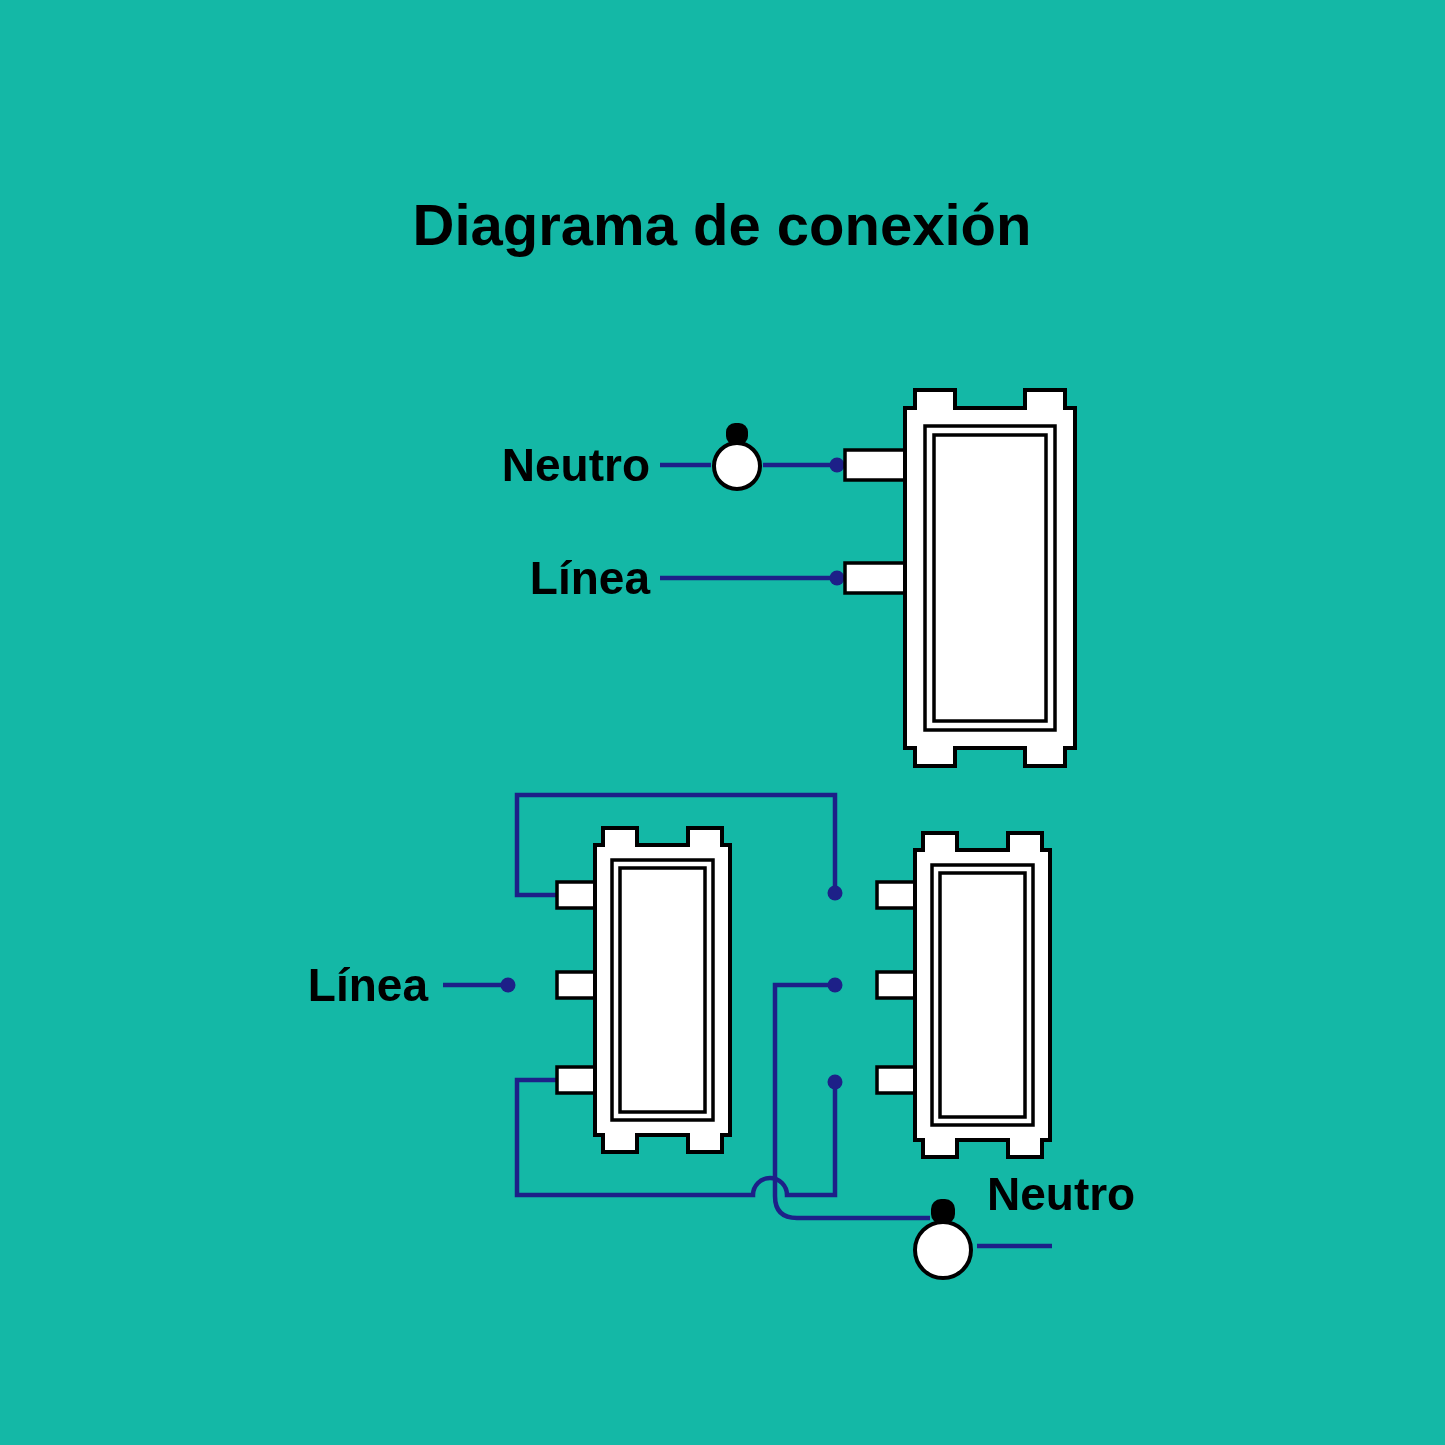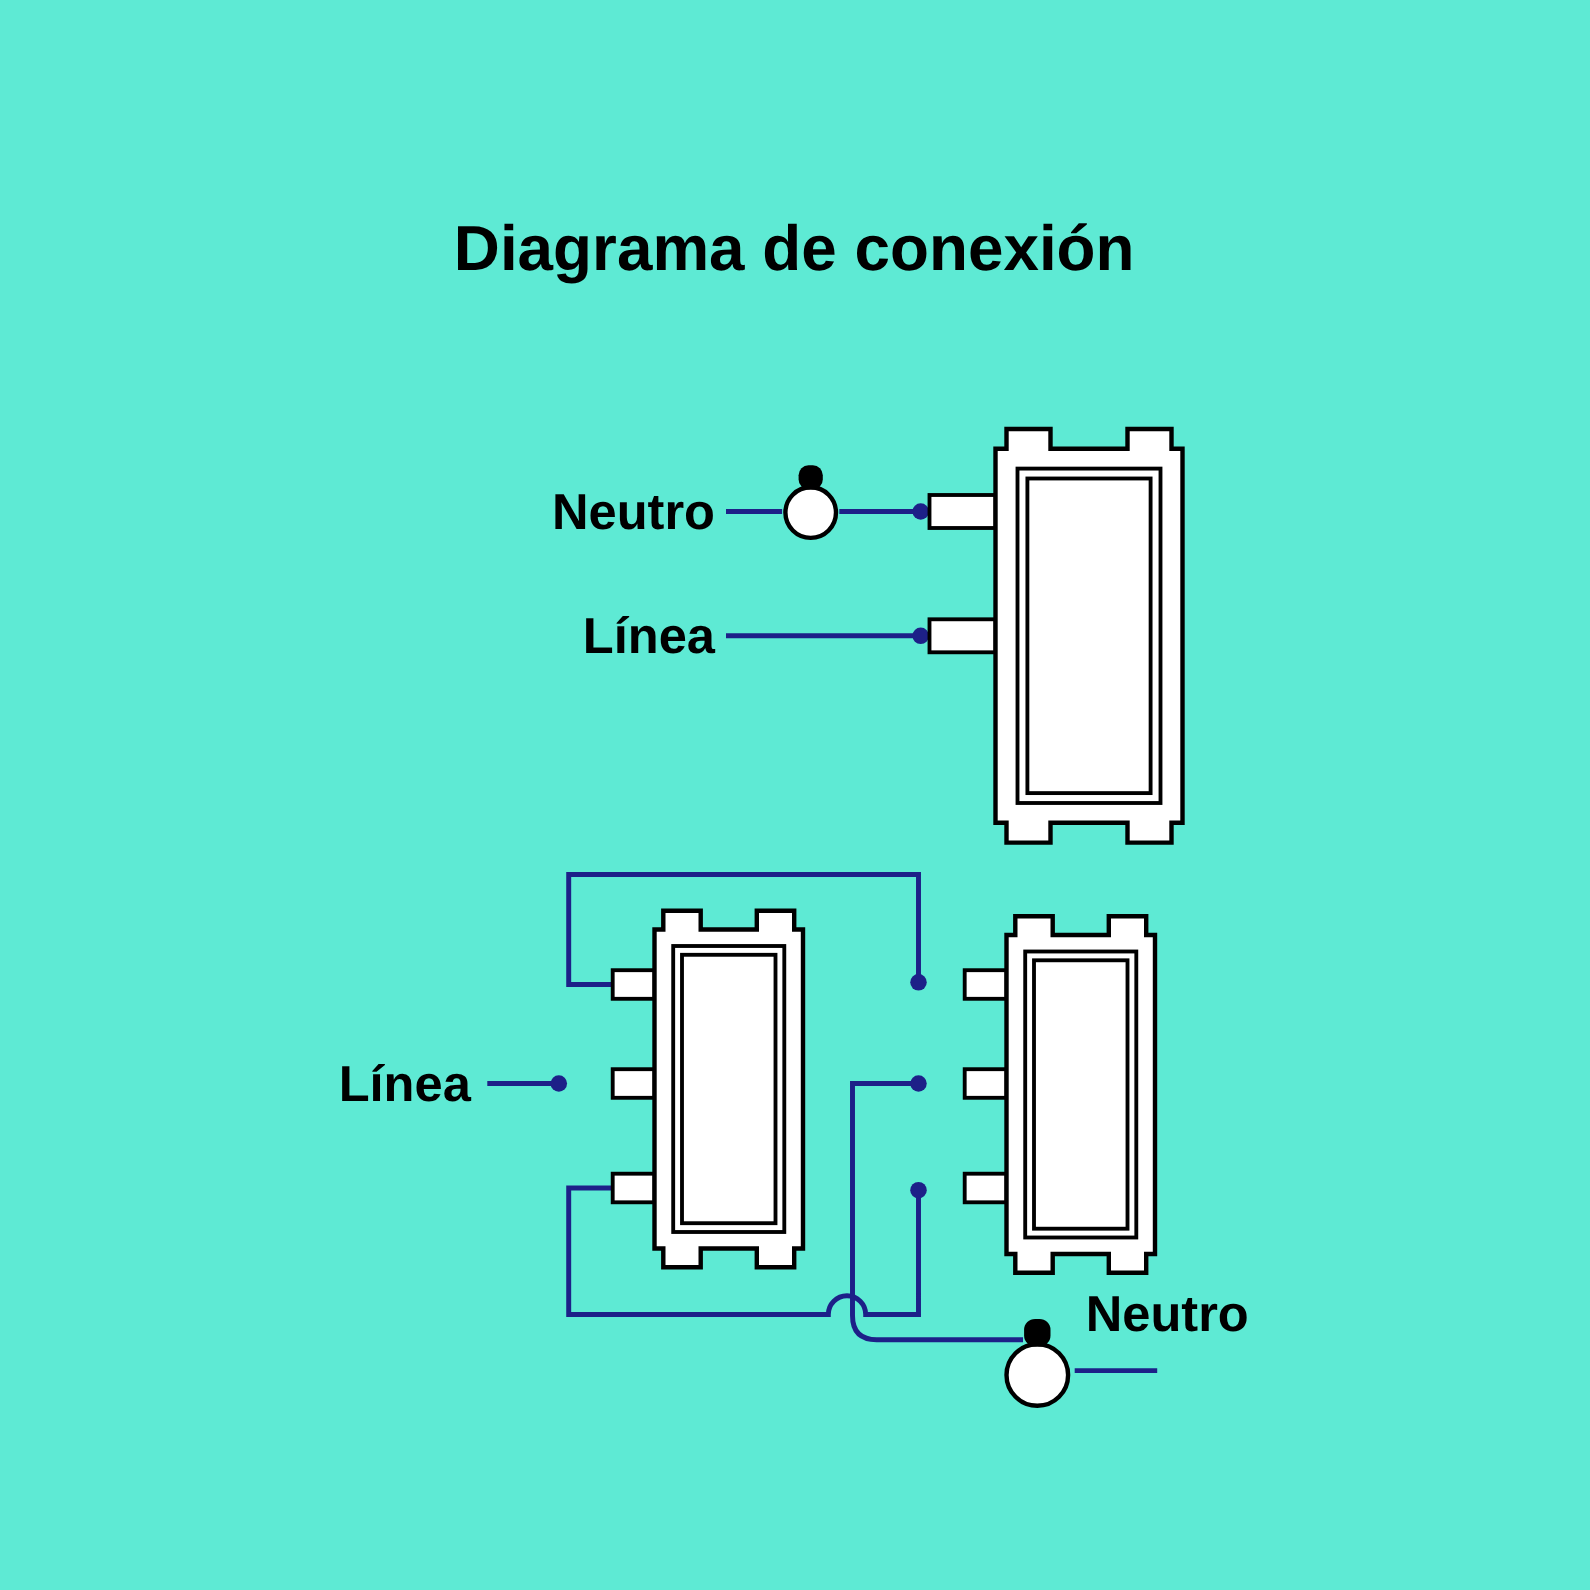--- a/index.html
+++ b/index.html
@@ -3,21 +3,21 @@
 <meta charset="utf-8">
 <style>
   html, body {
     margin: 0;
     padding: 0;
     background: #ffffff;
   }
   .stage {
     width: 1445px;
     height: 1445px;
-    background: #5eead4;
+    background: #14b8a6;
     position: relative;
   }
   svg { display: block; }
 
   .outline {
     fill: #ffffff;
     stroke: var(--line-color, #000);
     stroke-width: 4;
     stroke-linejoin: miter;
   }

